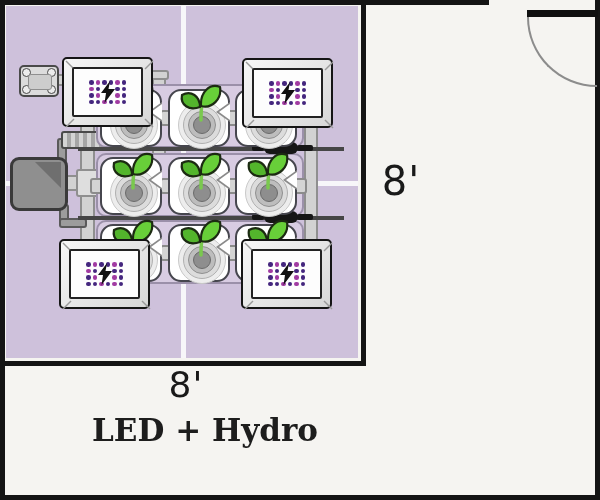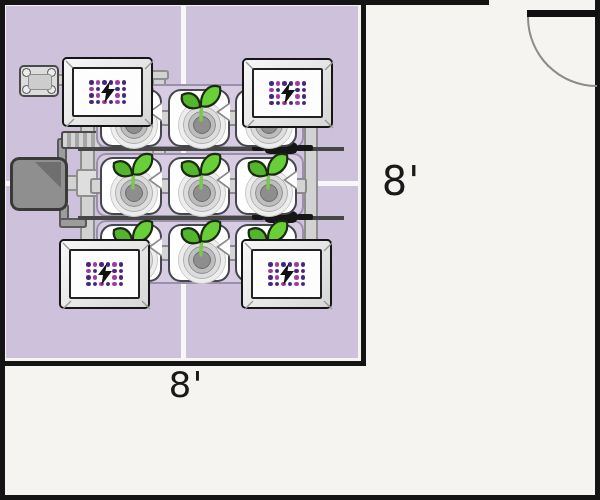--- a/index.html
+++ b/index.html
@@ -446,13 +446,14 @@
   <div class="abs wall" style="left:595px;top:0;width:5px;height:500px;"></div>
   <div class="abs wall" style="left:0;top:495px;width:600px;height:5px;"></div>
   <div class="abs wall" style="left:361px;top:0;width:5px;height:366px;"></div>
   <div class="abs wall" style="left:0;top:361px;width:366px;height:5px;"></div>
 
   <div id="door-leaf" class="abs"></div>
   <div id="door-swing" class="abs"></div>
 
   <div class="abs dim-label" id="label-width" style="left:366px;top:158px;width:70px;">8'</div>
   <div class="abs dim-label" id="label-depth" style="left:146px;top:364px;width:80px;">8'</div>
+  <div class="abs" id="caption" style="left:40px;top:412px;width:330px;">LED + Hydro</div>
 </div>
 
 </body></html>

